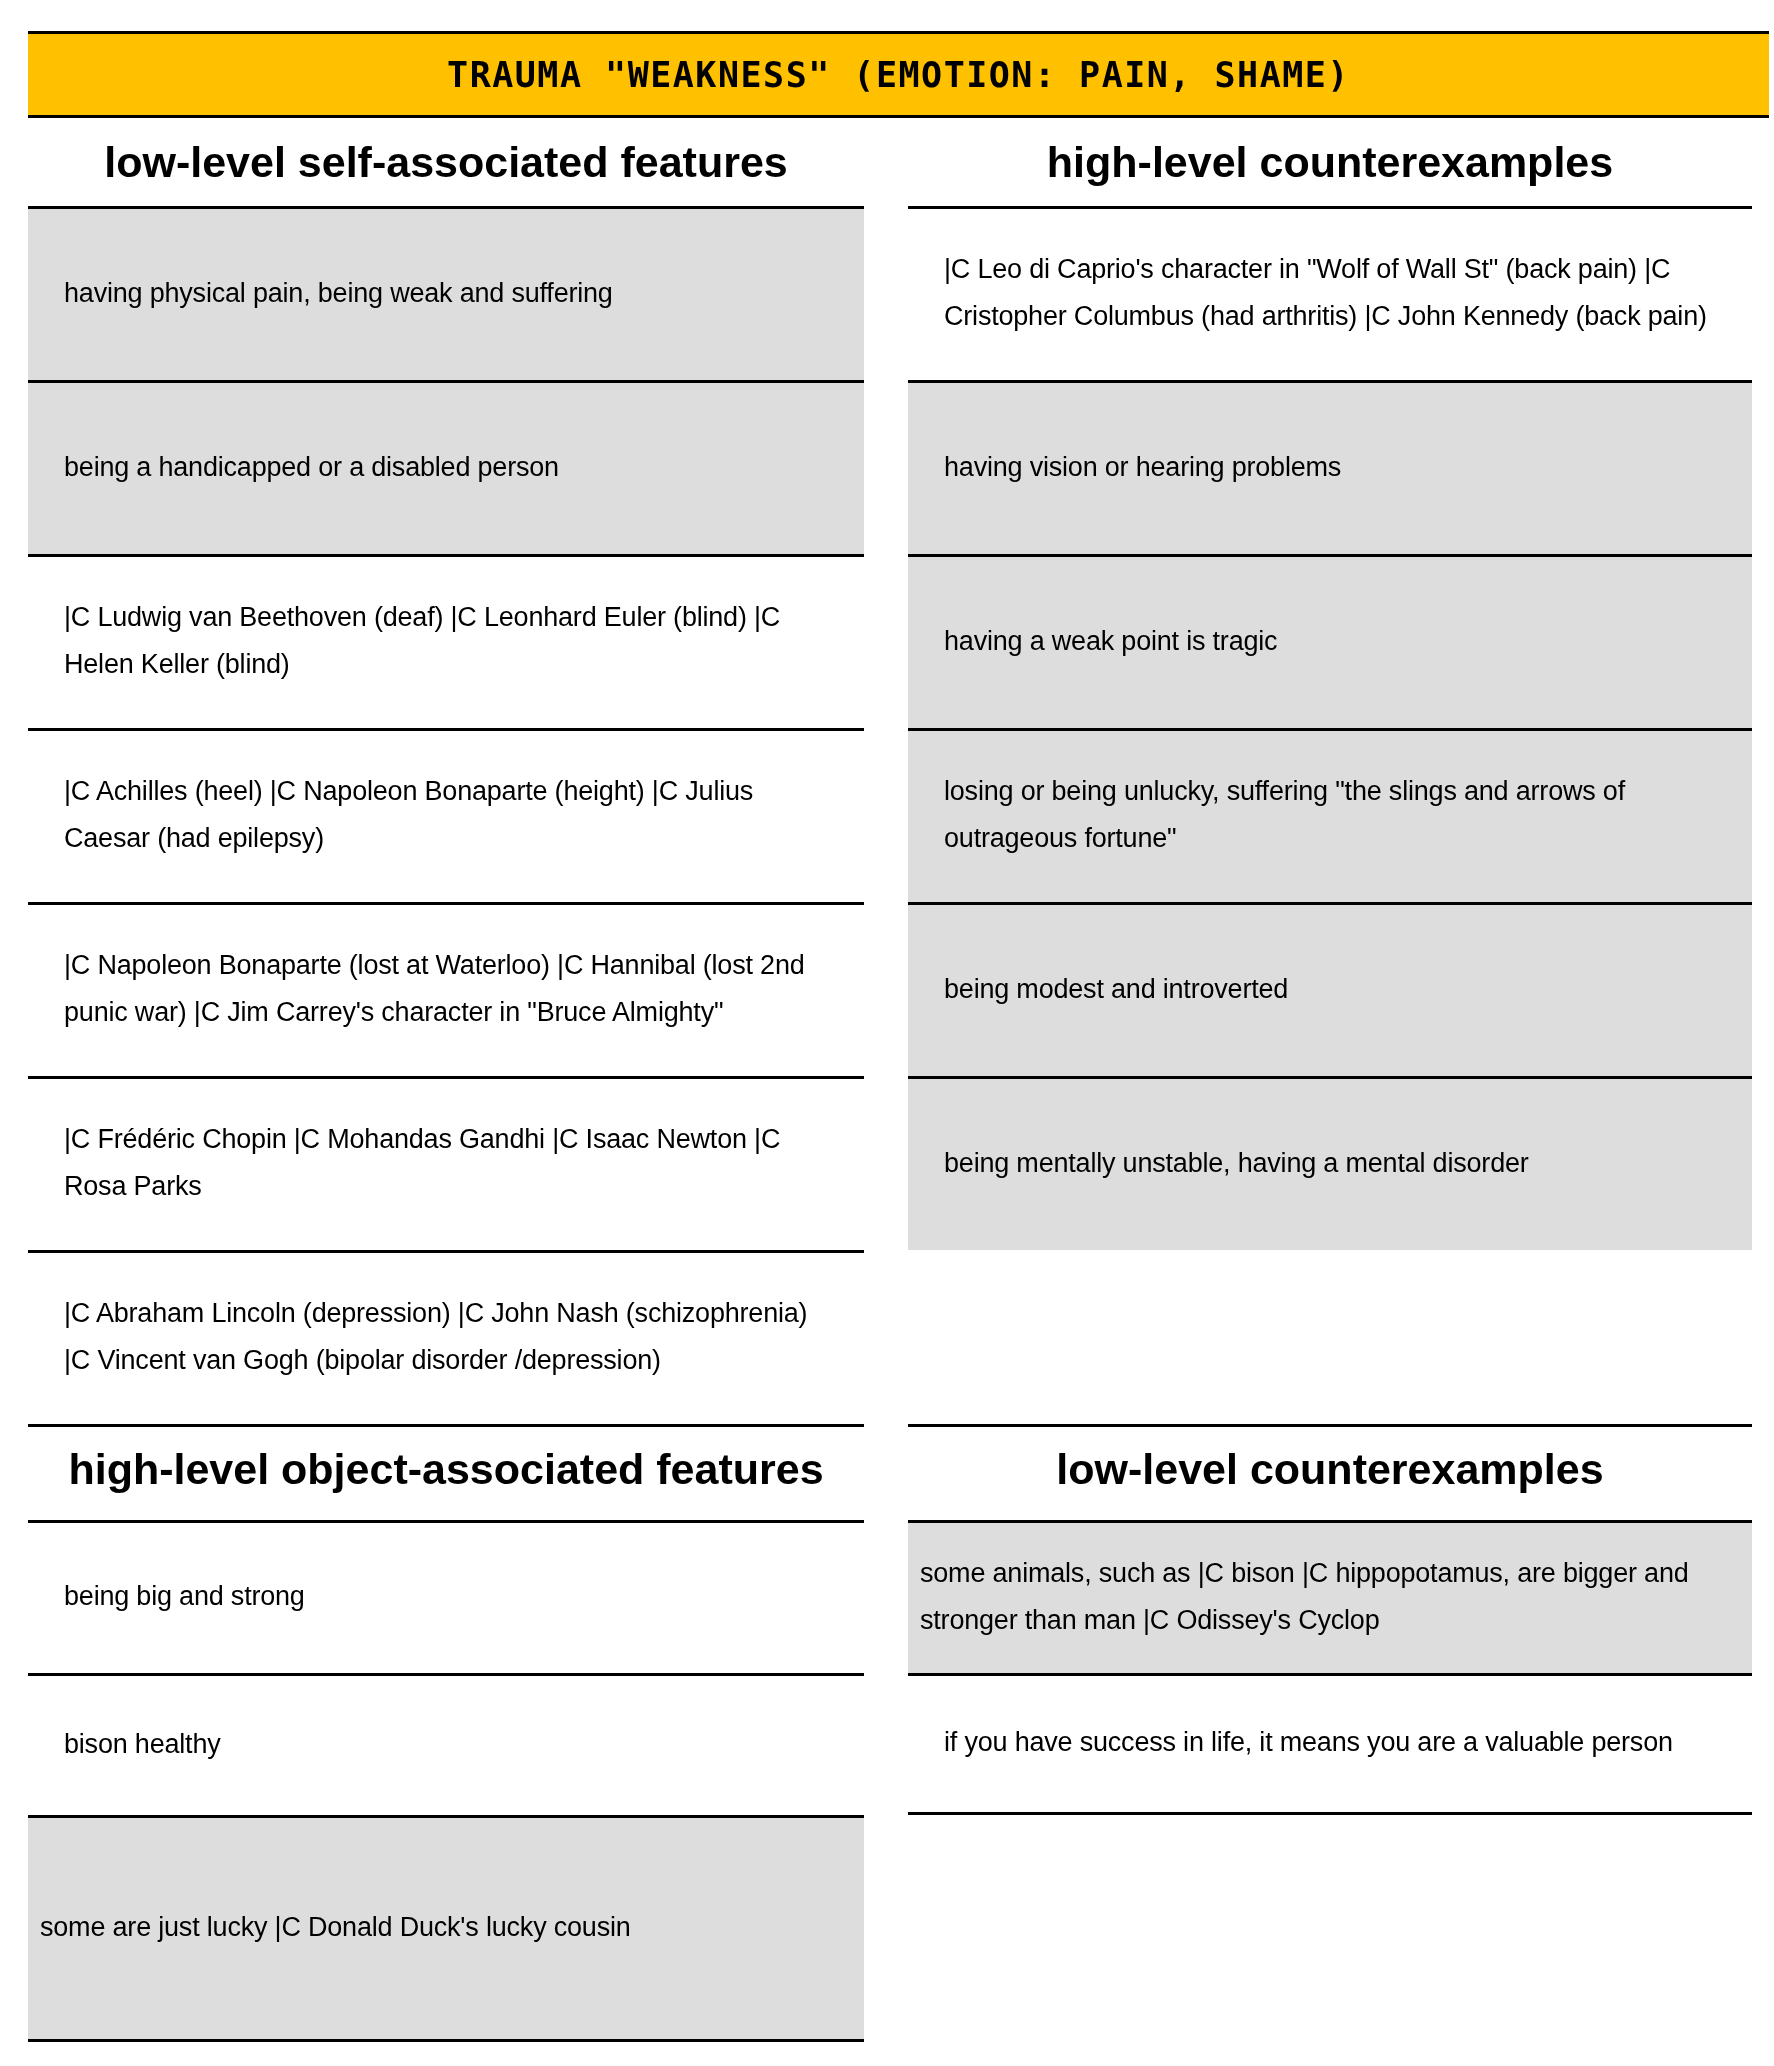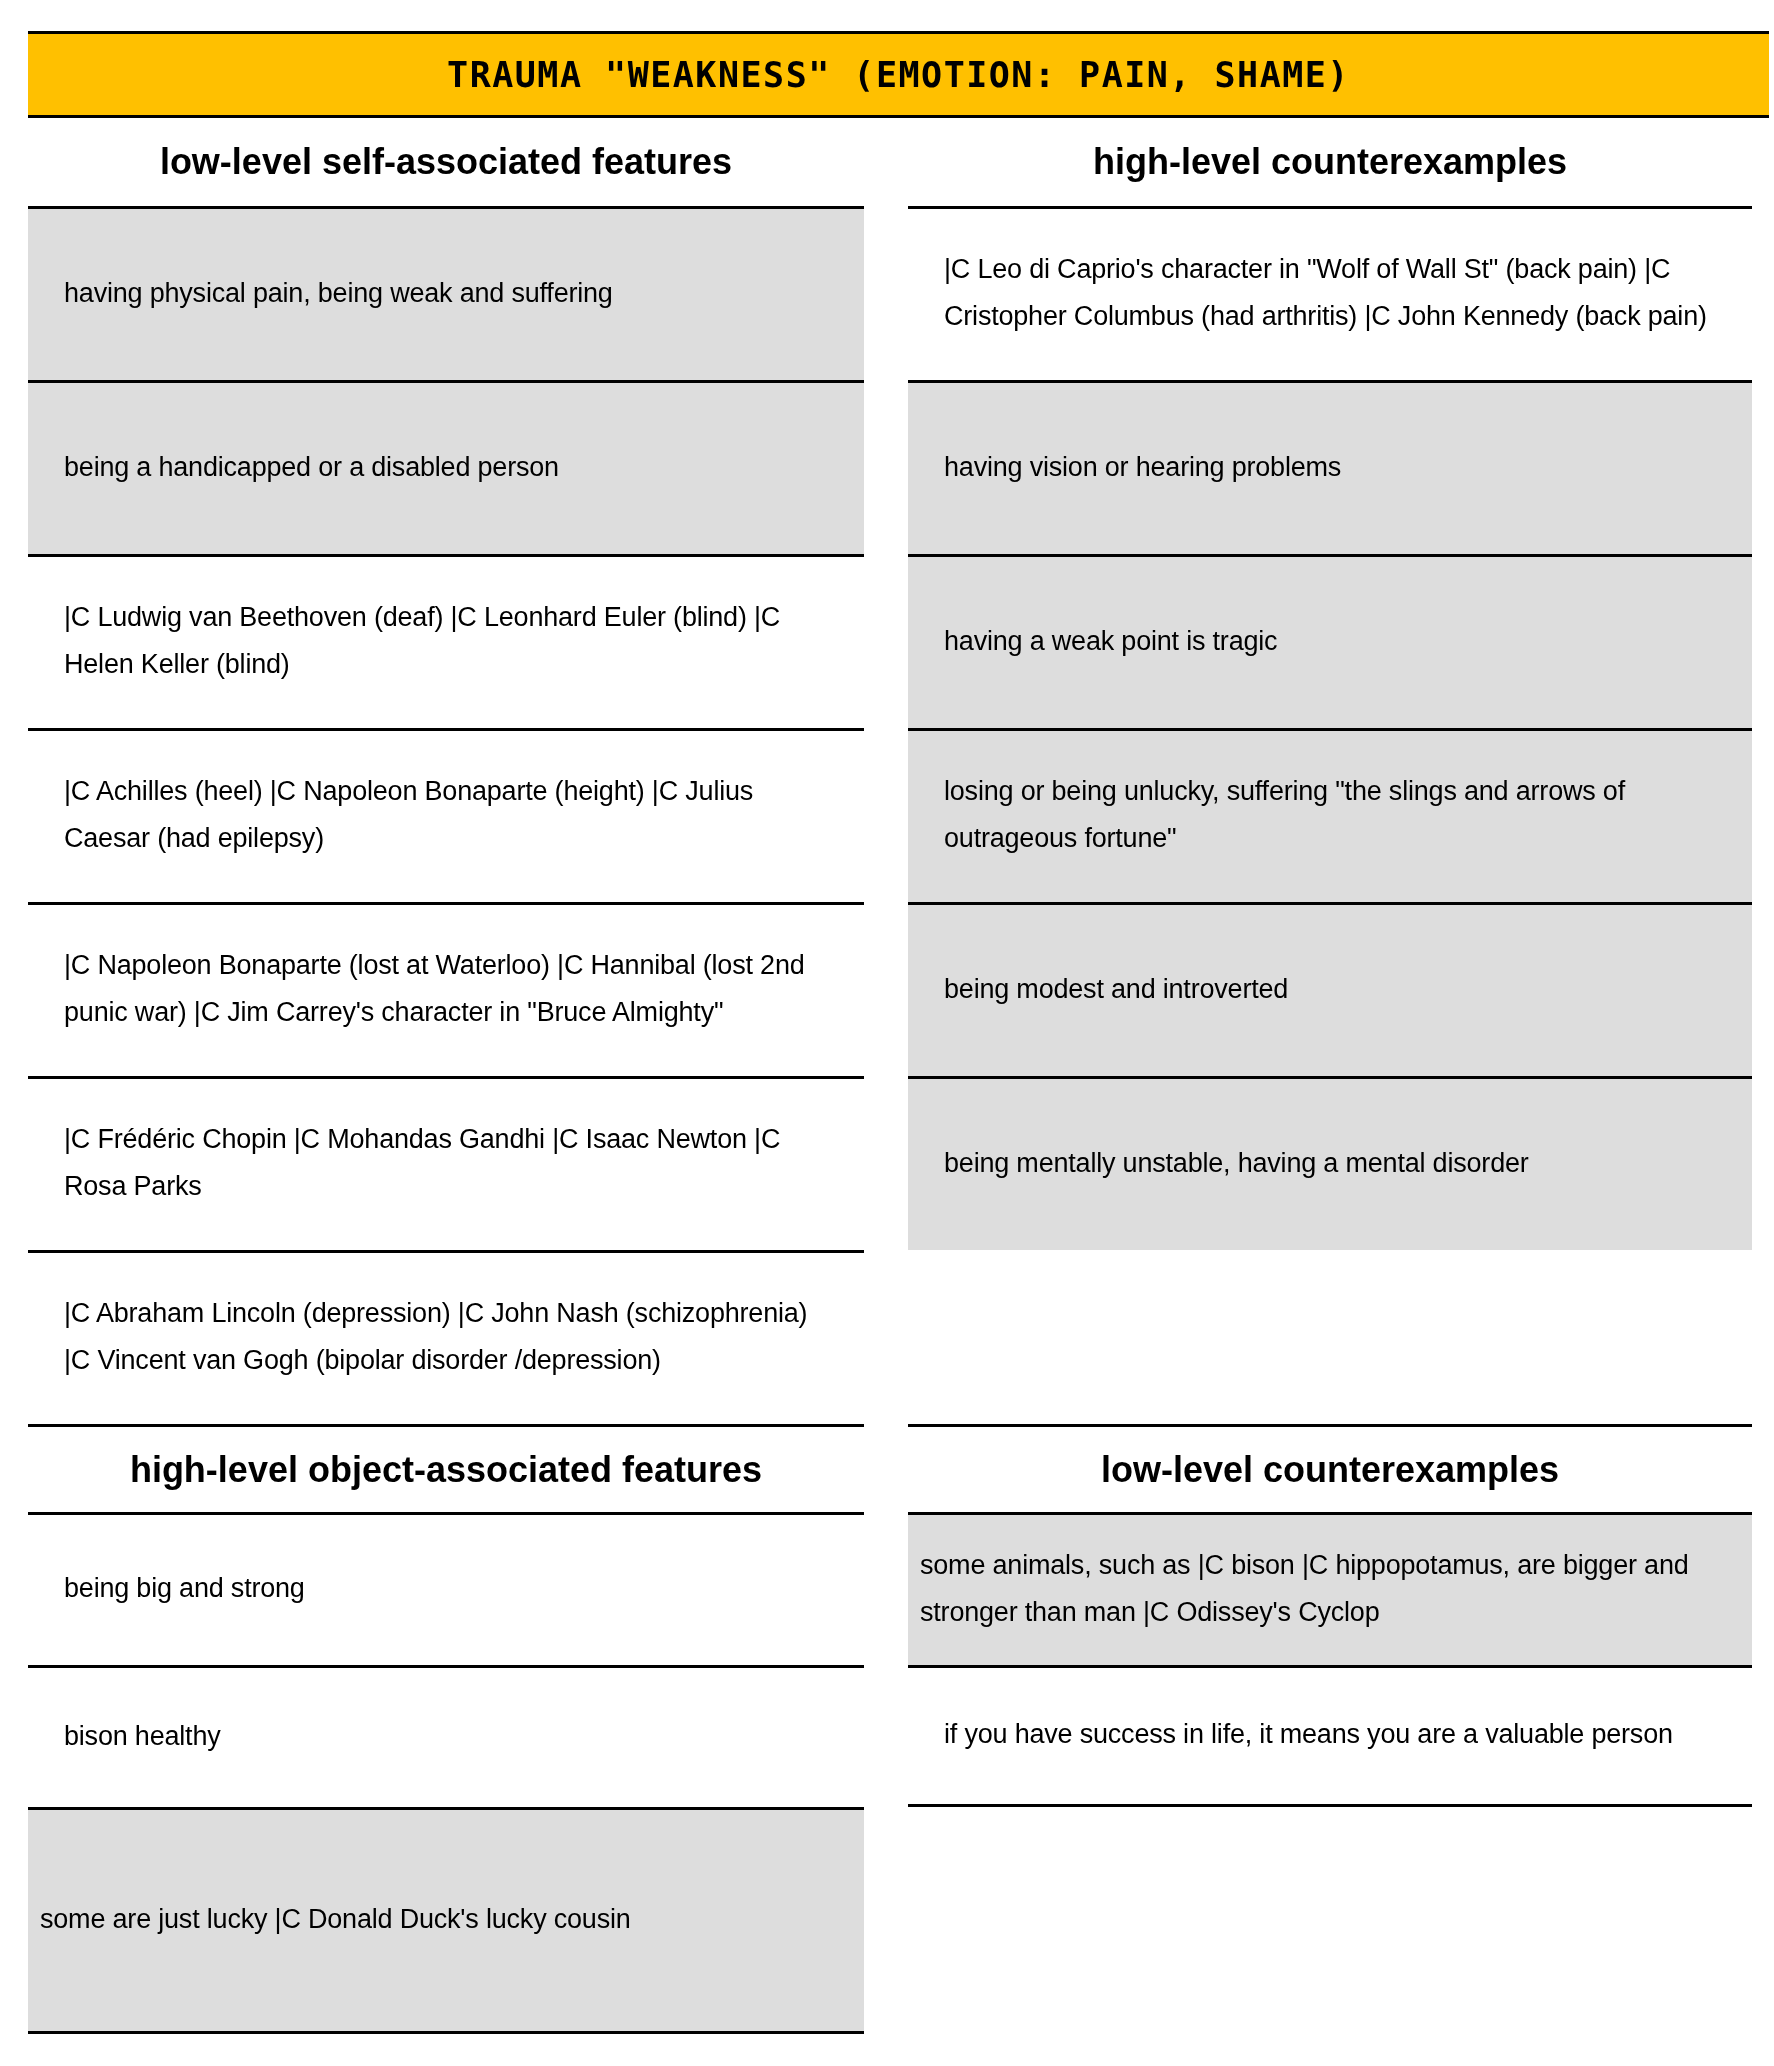--- a/index.html
+++ b/index.html
@@ -34,35 +34,35 @@
     margin-left: 28px;
     display: grid;
     grid-template-columns: 836px 844px;
     column-gap: 44px;
   }
 
   .header-band .col-header {
     height: 88px;
     display: flex; align-items: center; justify-content: center;
     font-weight: bold;
-    font-size: 36px;
+    font-size: 43px;
   }
   .header-band.with-top-line .col-header { border-top: 3.8px solid #000; }
 
   .cell {
     border-top: 3.8px solid #000;
     display: flex;
     align-items: center;
     padding: 7.5px 36px 10.5px 36px;
     font-size: 27px;
     line-height: 47px;
     letter-spacing: -0.2px;
   }
   .sec1 { grid-template-rows: repeat(7, 174px); }
-  .sec2 { grid-template-rows: 153px 142px 227px; }
+  .sec2 { grid-template-rows: 153px 142px 227px; margin-top: 8px; }
   .sec1 .cell.left  { background: var(--gray, #DDDDDD); }
   .sec2 .cell.right { background: var(--gray, #DDDDDD); padding-left: 12px; }
   .sec2 .cell:nth-last-child(-n+2) { border-bottom: 3.8px solid #000; }
 </style>
 </head>
 <body>
 
 <div class="page">
   <div class="banner">
     <div class="title">TRAUMA "WEAKNESS" (EMOTION: PAIN, SHAME)</div>

